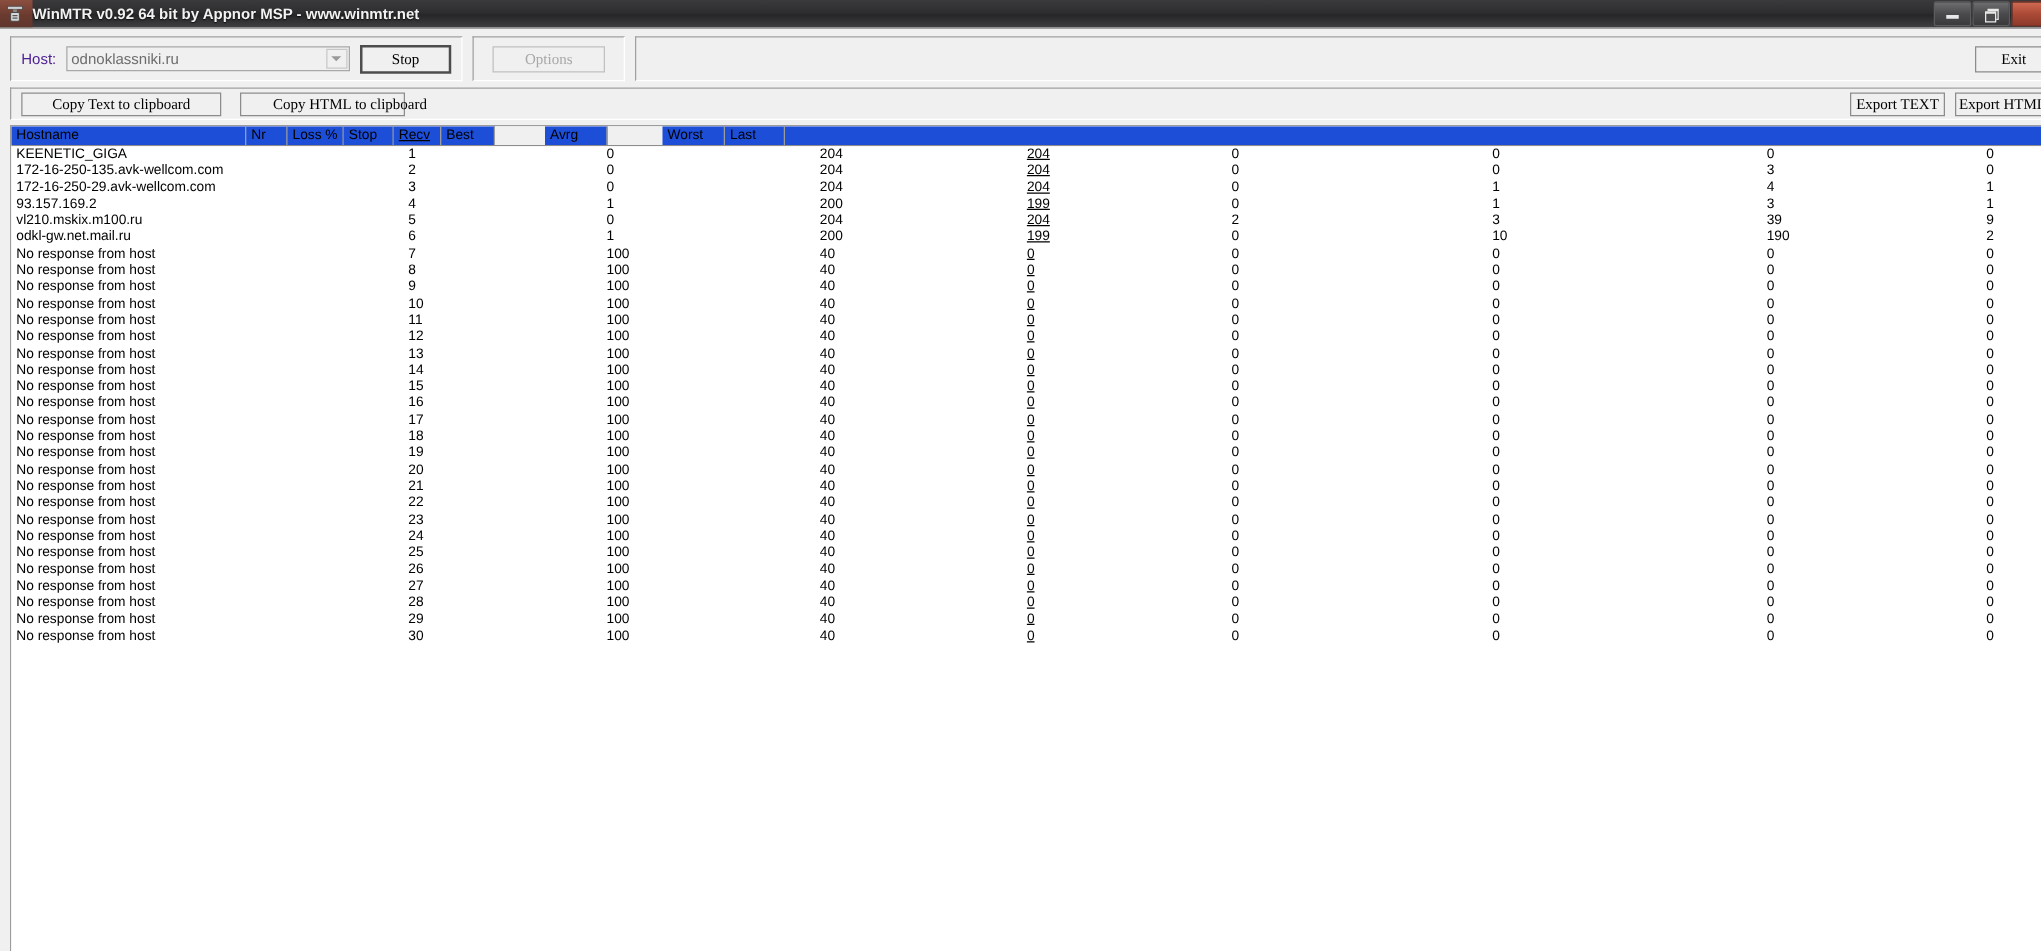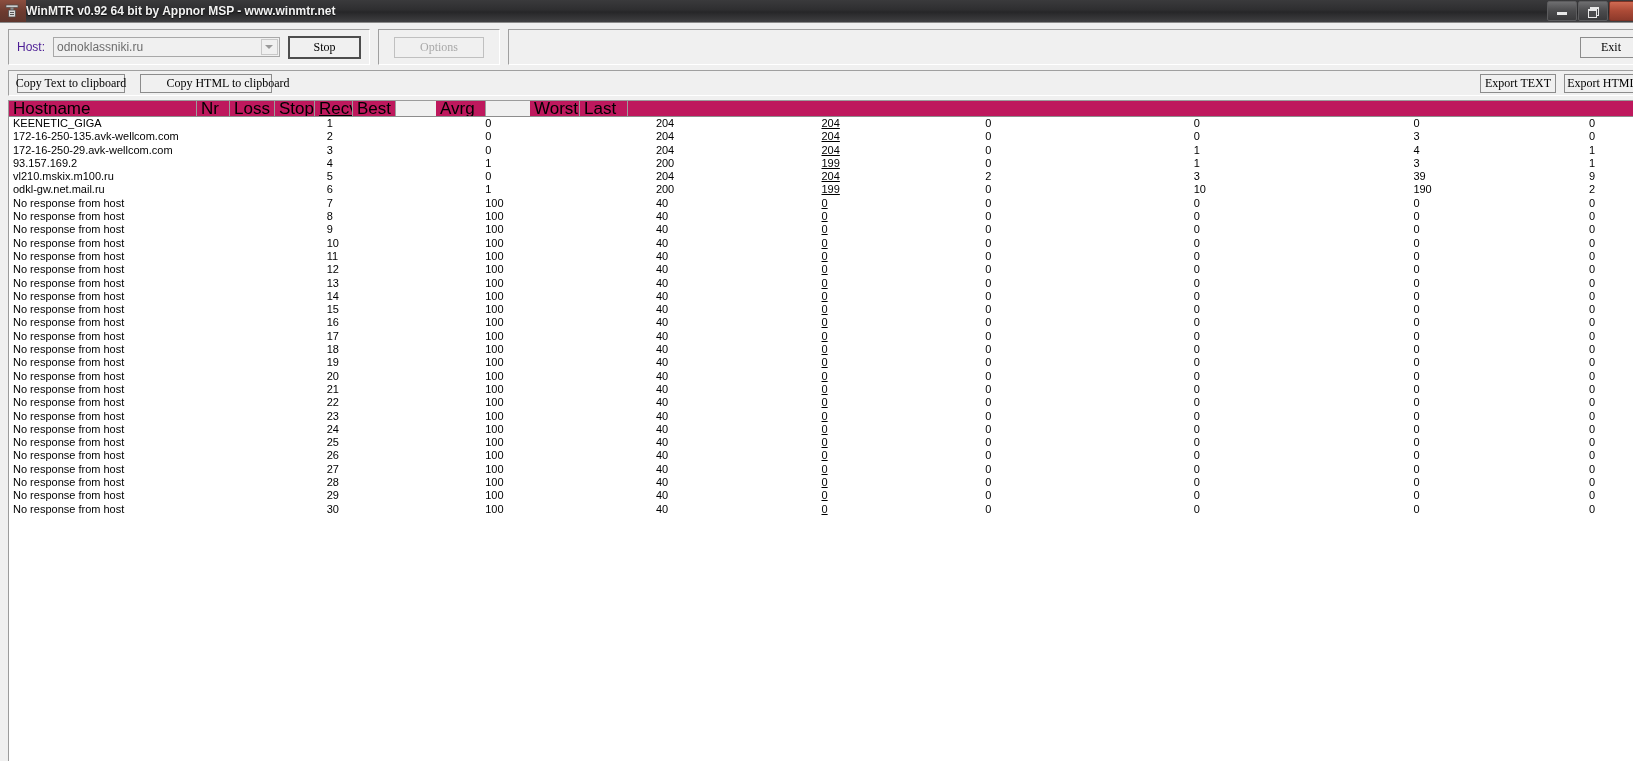--- a/index.html
+++ b/index.html
@@ -220,21 +220,21 @@
     display: flex;
     align-items: center;
     padding: 0 8px;
     gap: 15px;
     height: 26px;
     margin-right: -26px;
     justify-content: space-between;
   }
   .copy-left { display: flex; gap: 15px; align-items: center; }
   .copy-right { display: flex; gap: 8px; align-items: center; padding-right: 2px; }
-  .btn-copy-text { width: 108px; height: 19px; text-align: center; }
+  .btn-copy-text { width: 160px; height: 19px; text-align: center; }
   .btn-copy-html { width: 132px; height: 19px; padding-left: 44px; }
   .btn-export-text { width: 76px; height: 19px; }
   .btn-export-html { width: 76px; height: 19px; }
 
   
   .list-wrap {
     position: relative;
     margin: 3px 0 0 8px;
     width: 1625px;
     height: 683px;
@@ -248,24 +248,24 @@
     display: flex;
     height: 16px;
     background: #f0f0f0;
     border-bottom: 1px solid #8d8d8d;
     box-sizing: border-box;
   }
   .hcell {
     box-sizing: border-box;
     border-right: 1px solid #9c9c9c;
     padding-left: 4px;
-    font-size: 17px;
+    font-size: 11px;
     line-height: 15px;
     color: #000;
-    background: #be185d;
+    background: #1d4ed8;
     white-space: nowrap;
     overflow: hidden;
   }
   .hcell.filler {
     flex: 1 1 auto;
     border-right: none;
   }
   .list-body {
     position: relative;
     background: #ffffff;

